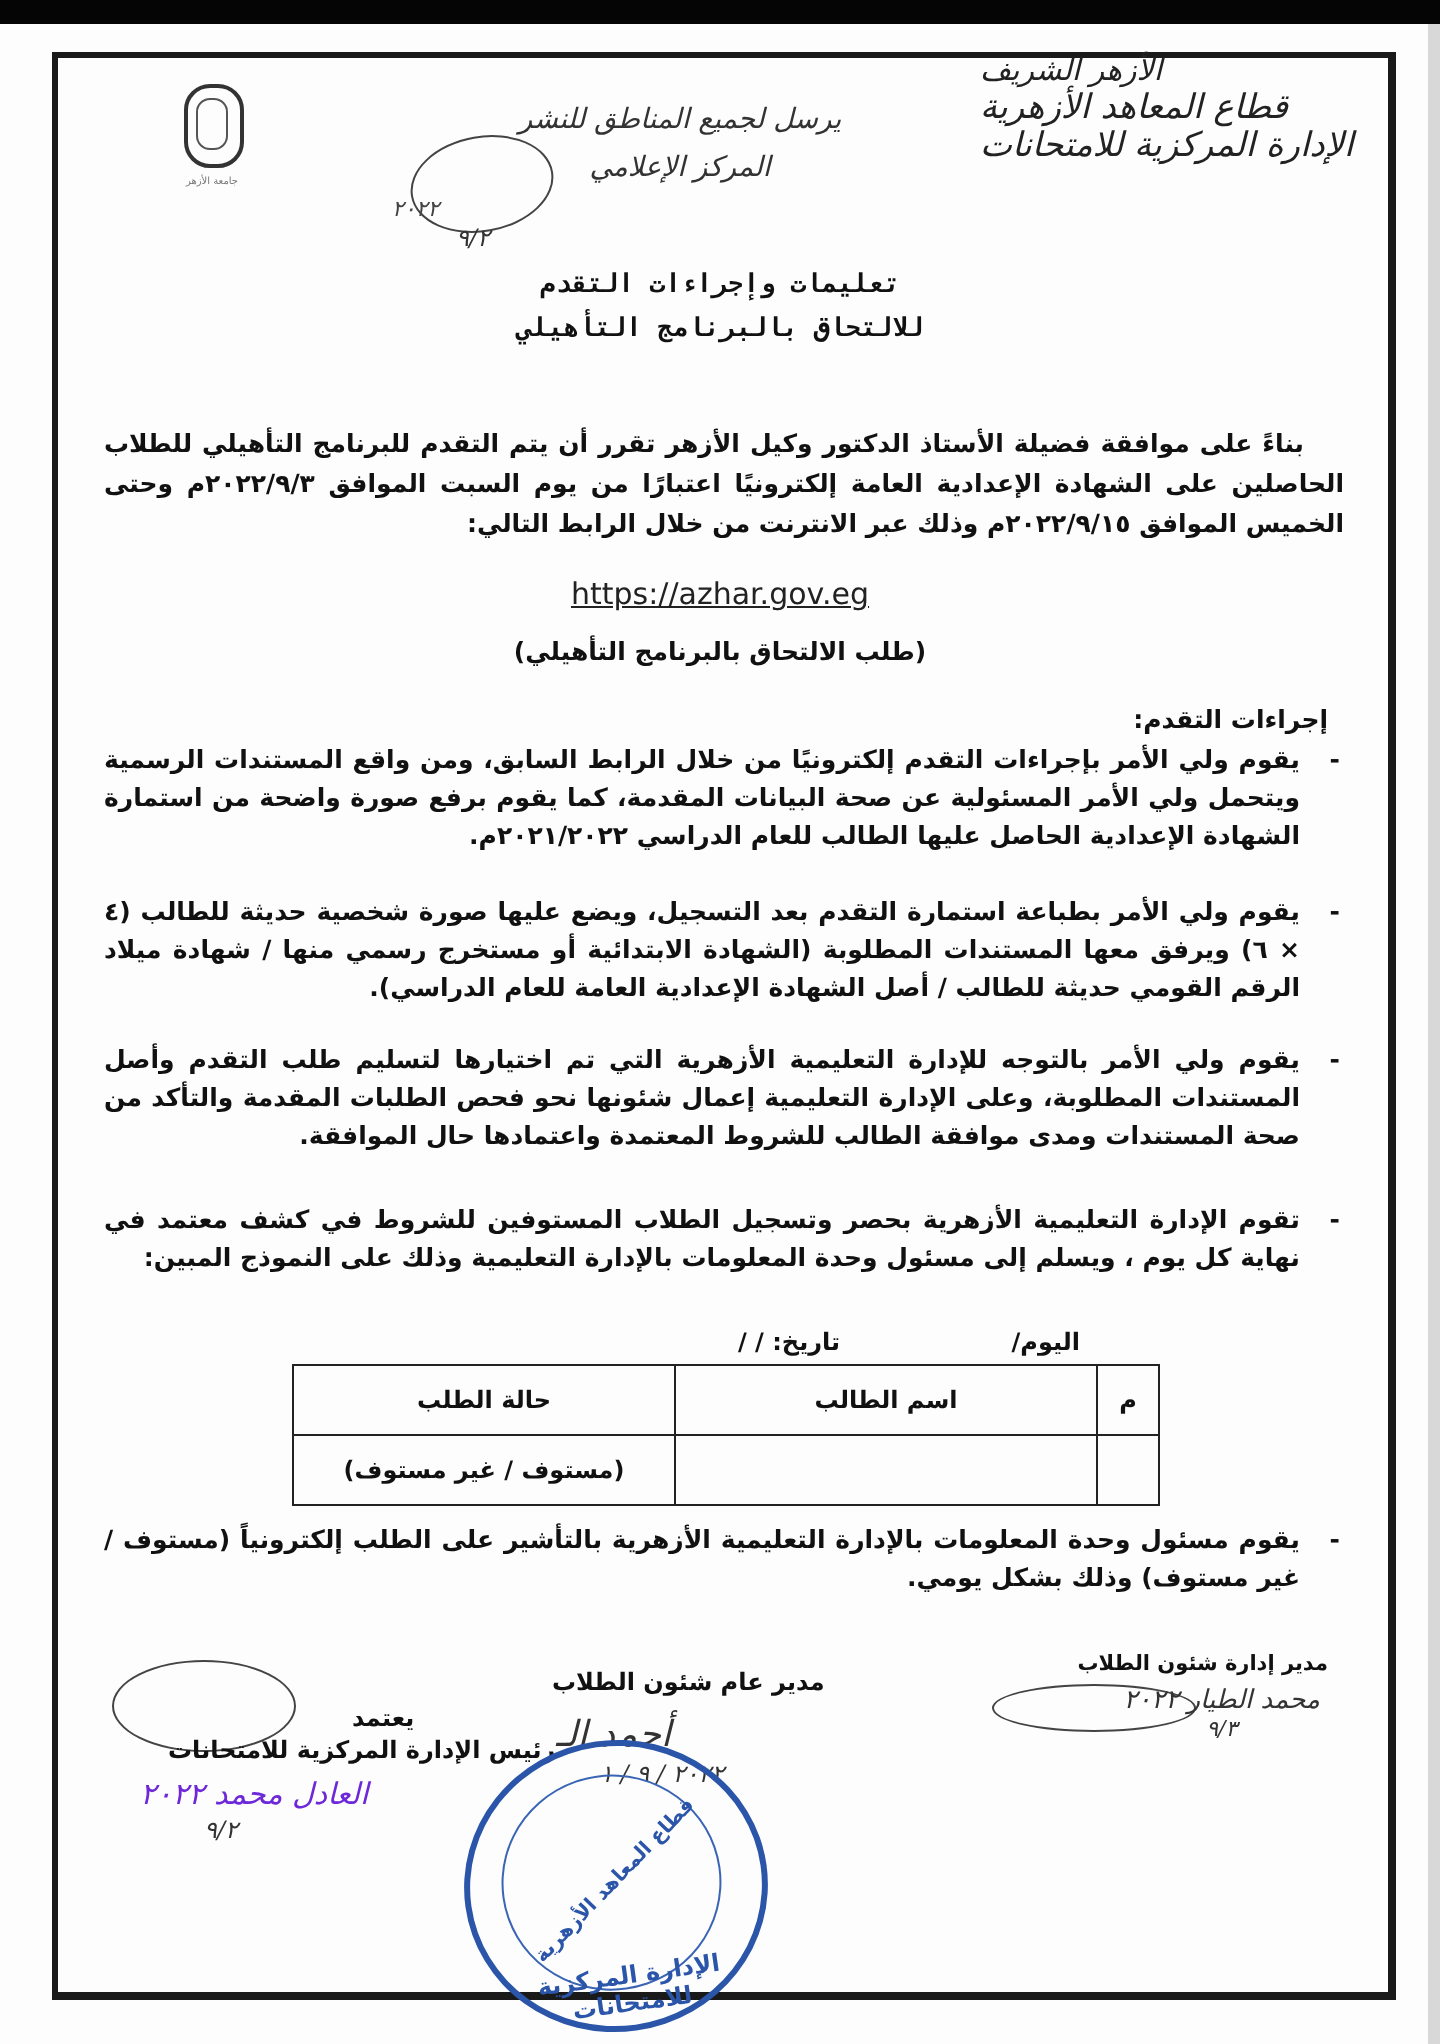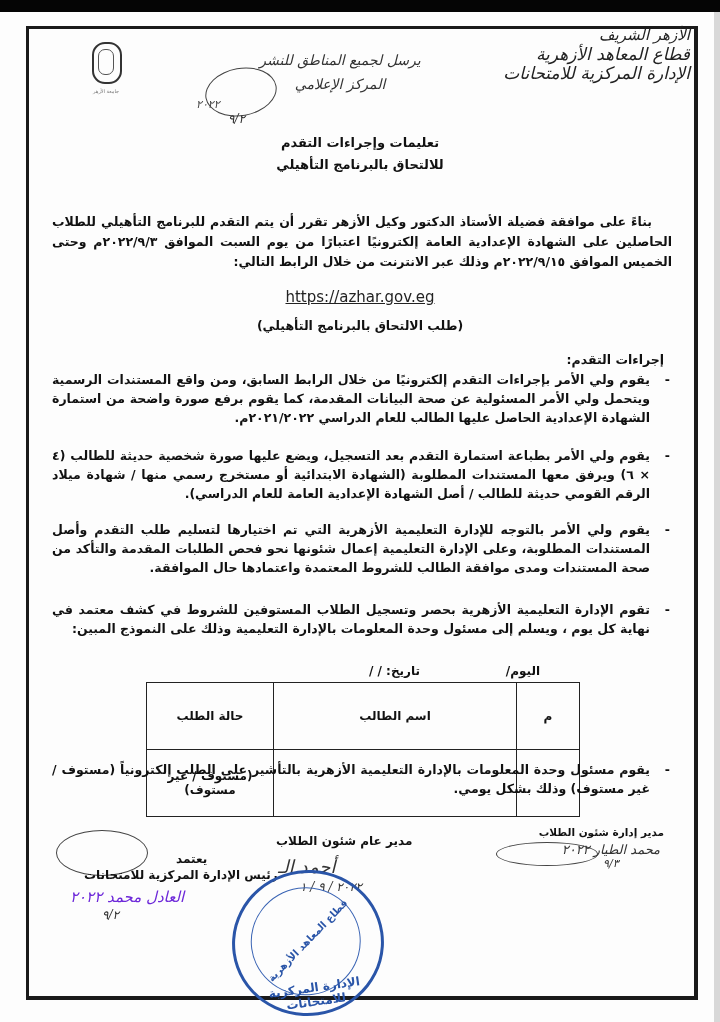--- a/index.html
+++ b/index.html
@@ -1,42 +1,42 @@
 <!DOCTYPE html>
 <html><head>
 <meta charset="utf-8">
 <style>
   html, body { margin:0; padding:0; }
   body { width:720px; height:1022px; background:#f4f4f4; position:relative; overflow:hidden; font-family:"DejaVu Sans", sans-serif; color:#111; }
   .topbar { position:absolute; left:0; top:0; width:720px; height:12px; background:#050505; }
   .rightedge { position:absolute; right:0; top:12px; width:6px; height:1010px; background:#d8d8d8; }
   .page { position:absolute; left:0; top:12px; width:714px; height:1010px; background:#fdfdfd; }
   .frame { position:absolute; left:26px; top:26px; width:672px; height:974px; border:3px solid #1a1a1a; border-right-width:4px; border-bottom-width:4px; box-sizing:border-box; }
-  .header-right { position:absolute; right:30px; top:26px; width:200px; text-align:right; direction:rtl; font-family:"DejaVu Serif", serif; font-size:15px; line-height:19px; color:#222; font-style:italic; }
+  .header-right { position:absolute; right:30px; top:26px; width:200px; text-align:left; direction:rtl; font-family:"DejaVu Serif", serif; font-size:15px; line-height:19px; color:#222; font-style:italic; }
   .logo { position:absolute; left:92px; top:42px; width:26px; height:38px; border:2px solid #333; border-radius:13px; }
   .logo-inner { position:absolute; left:4px; top:5px; width:14px; height:24px; border:1px solid #555; border-radius:7px; }
   .logo-caption { position:absolute; left:78px; top:88px; width:56px; font-size:5px; line-height:7px; color:#777; text-align:center; }
   .handnote { position:absolute; left:200px; top:48px; width:280px; direction:rtl; font-family:"DejaVu Serif", serif; font-style:italic; font-size:14px; line-height:24px; color:#333; text-align:center; }
   .handnote-date { position:absolute; left:228px; top:112px; font-family:"DejaVu Serif", serif; font-style:italic; font-size:12px; color:#333; }
   .handnote-year { position:absolute; left:196px; top:98px; font-family:"DejaVu Serif", serif; font-style:italic; font-size:11px; color:#444; }
   .loop { position:absolute; left:205px; top:68px; width:70px; height:46px; border:1.5px solid #444; border-radius:50%; transform:rotate(-10deg); }
-  .titles { position:absolute; left:60px; width:600px; top:132px; text-align:center; direction:rtl; font-weight:bold; font-size:13px; line-height:22px; }
+  .titles { position:absolute; left:60px; width:600px; top:132px; text-align:center; direction:rtl; font-weight:bold; font-size:13px; line-height:22px;font-family:Liberation Mono, monospace; }
   .para { position:absolute; left:52px; width:620px; direction:rtl; text-align:justify; font-weight:bold; font-size:12.5px; line-height:20px; }
   .intro { top:212px; text-indent:20px; }
   .link { position:absolute; left:0; width:720px; top:288px; text-align:center; font-size:15px; text-decoration:underline; color:#222; }
   .link-caption { position:absolute; left:0; width:720px; top:318px; text-align:center; direction:rtl; font-weight:bold; font-size:12.5px; }
   .proc-title { position:absolute; right:56px; top:352px; direction:rtl; font-weight:bold; font-size:12.5px; }
   .bullet { position:absolute; left:52px; width:620px; direction:rtl; font-weight:bold; font-size:12.5px; line-height:19px; text-align:justify; padding-right:22px; box-sizing:border-box; }
   .bullet .dash { position:absolute; right:2px; top:0; }
   .b1 { top:370px; } .b2 { top:446px; } .b3 { top:520px; } .b4 { top:600px; } .b5 { top:760px; }
   .form-head { position:absolute; left:140px; width:400px; top:664px; direction:rtl; font-weight:bold; font-size:12px; }
   .form-head .day { position:absolute; right:0; }
   .form-head .date { position:absolute; right:120px; }
   table.form { position:absolute; left:146px; top:682px; width:434px; border-collapse:collapse; direction:rtl; font-weight:bold; font-size:12px; }
-  table.form td { border:1.5px solid #222; height:34px; text-align:center; padding:16px; }
+  table.form td { border:1.5px solid #222; height:34px; text-align:center; padding:0; }
   .sig1 { position:absolute; right:56px; top:826px; direction:rtl; font-weight:bold; font-size:10.5px; }
   .sig1-sign { position:absolute; right:60px; top:842px; font-family:"DejaVu Serif", serif; font-style:italic; font-size:13px; color:#333; direction:rtl; }
   .sig1-loop { position:absolute; left:496px; top:842px; width:100px; height:22px; border:1.5px solid #444; border-radius:50%; }
   .sig2 { position:absolute; left:276px; top:834px; direction:rtl; font-weight:bold; font-size:12px; }
   .sig2-sign { position:absolute; left:278px; top:856px; font-family:"DejaVu Serif", serif; font-style:italic; font-size:18px; color:#333; }
   .sig2-num { position:absolute; left:300px; top:880px; font-family:"DejaVu Serif", serif; font-style:italic; font-size:12px; color:#333; }
   .approve { position:absolute; left:176px; top:852px; direction:rtl; font-weight:bold; font-size:12px; }
   .approve-title { position:absolute; left:84px; top:868px; direction:rtl; font-weight:bold; font-size:12px; }
   .sig3-sign { position:absolute; left:70px; top:888px; direction:rtl; font-family:"DejaVu Serif", serif; font-style:italic; font-size:15px; color:#6d28d9; }
   .sig3-date { position:absolute; left:102px; top:908px; font-family:"DejaVu Serif", serif; font-style:italic; font-size:12px; color:#333; }

